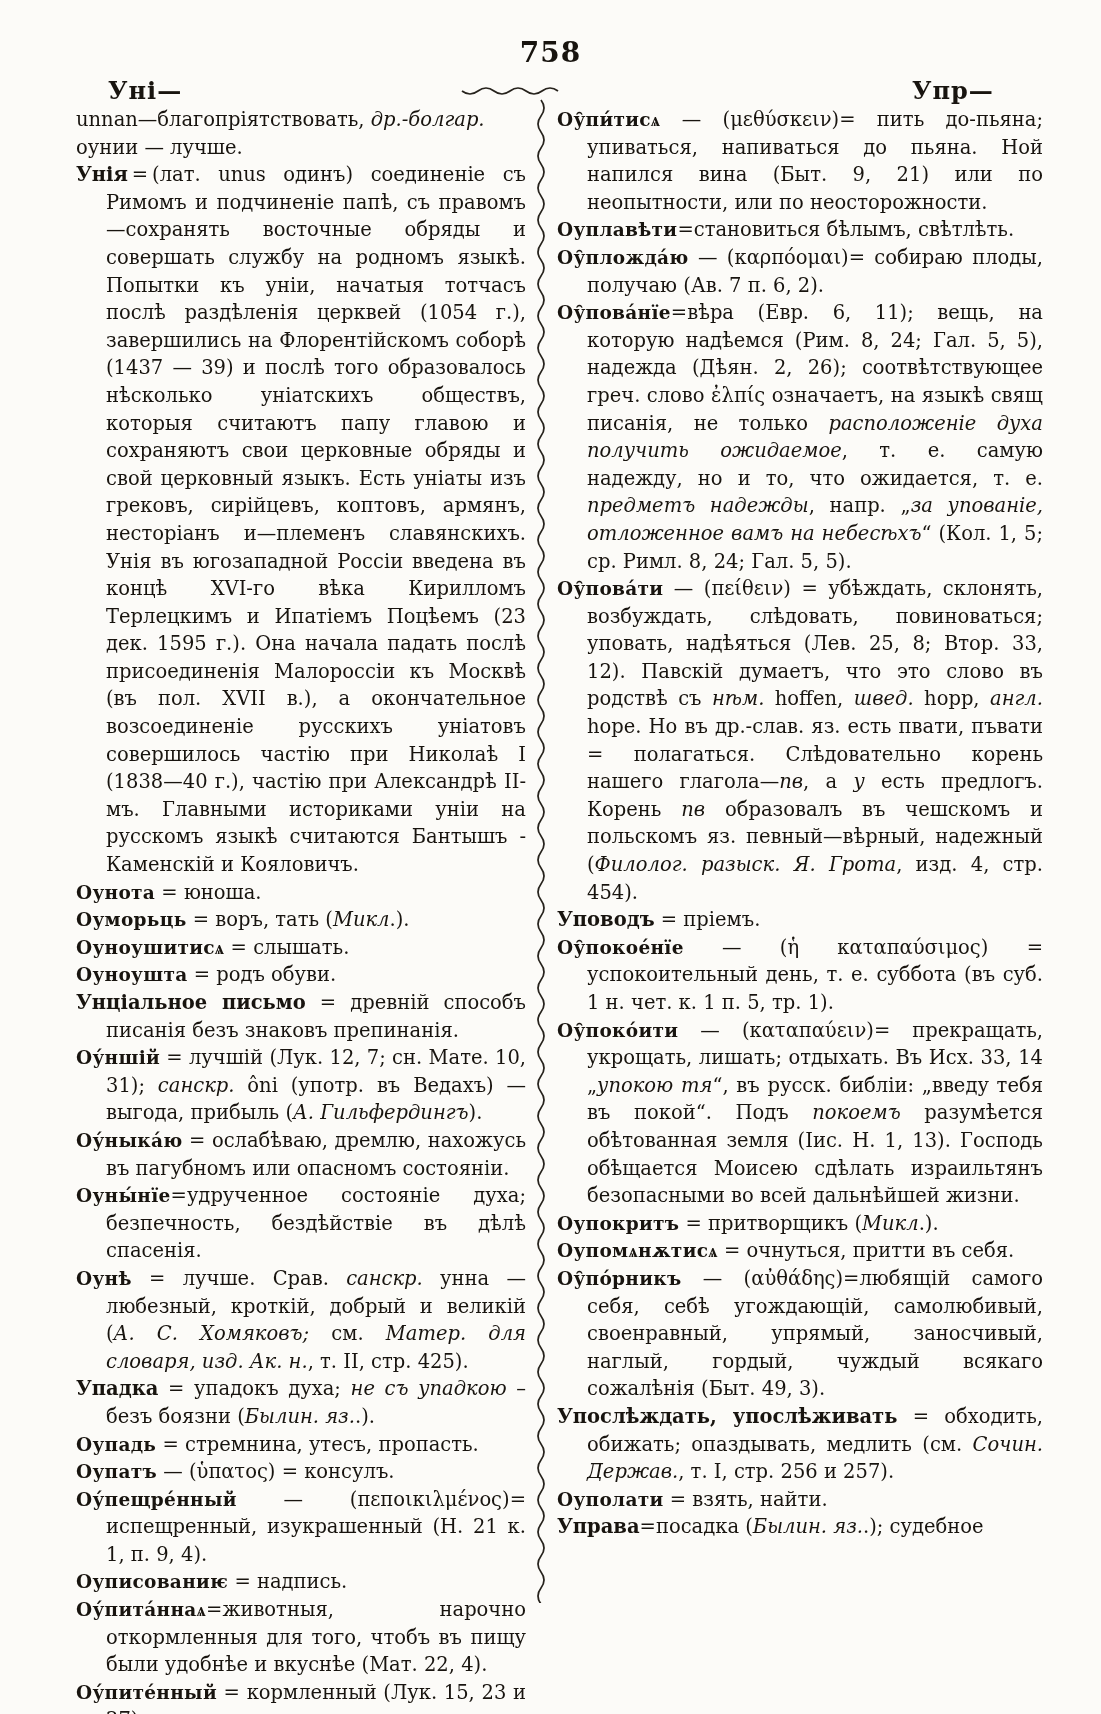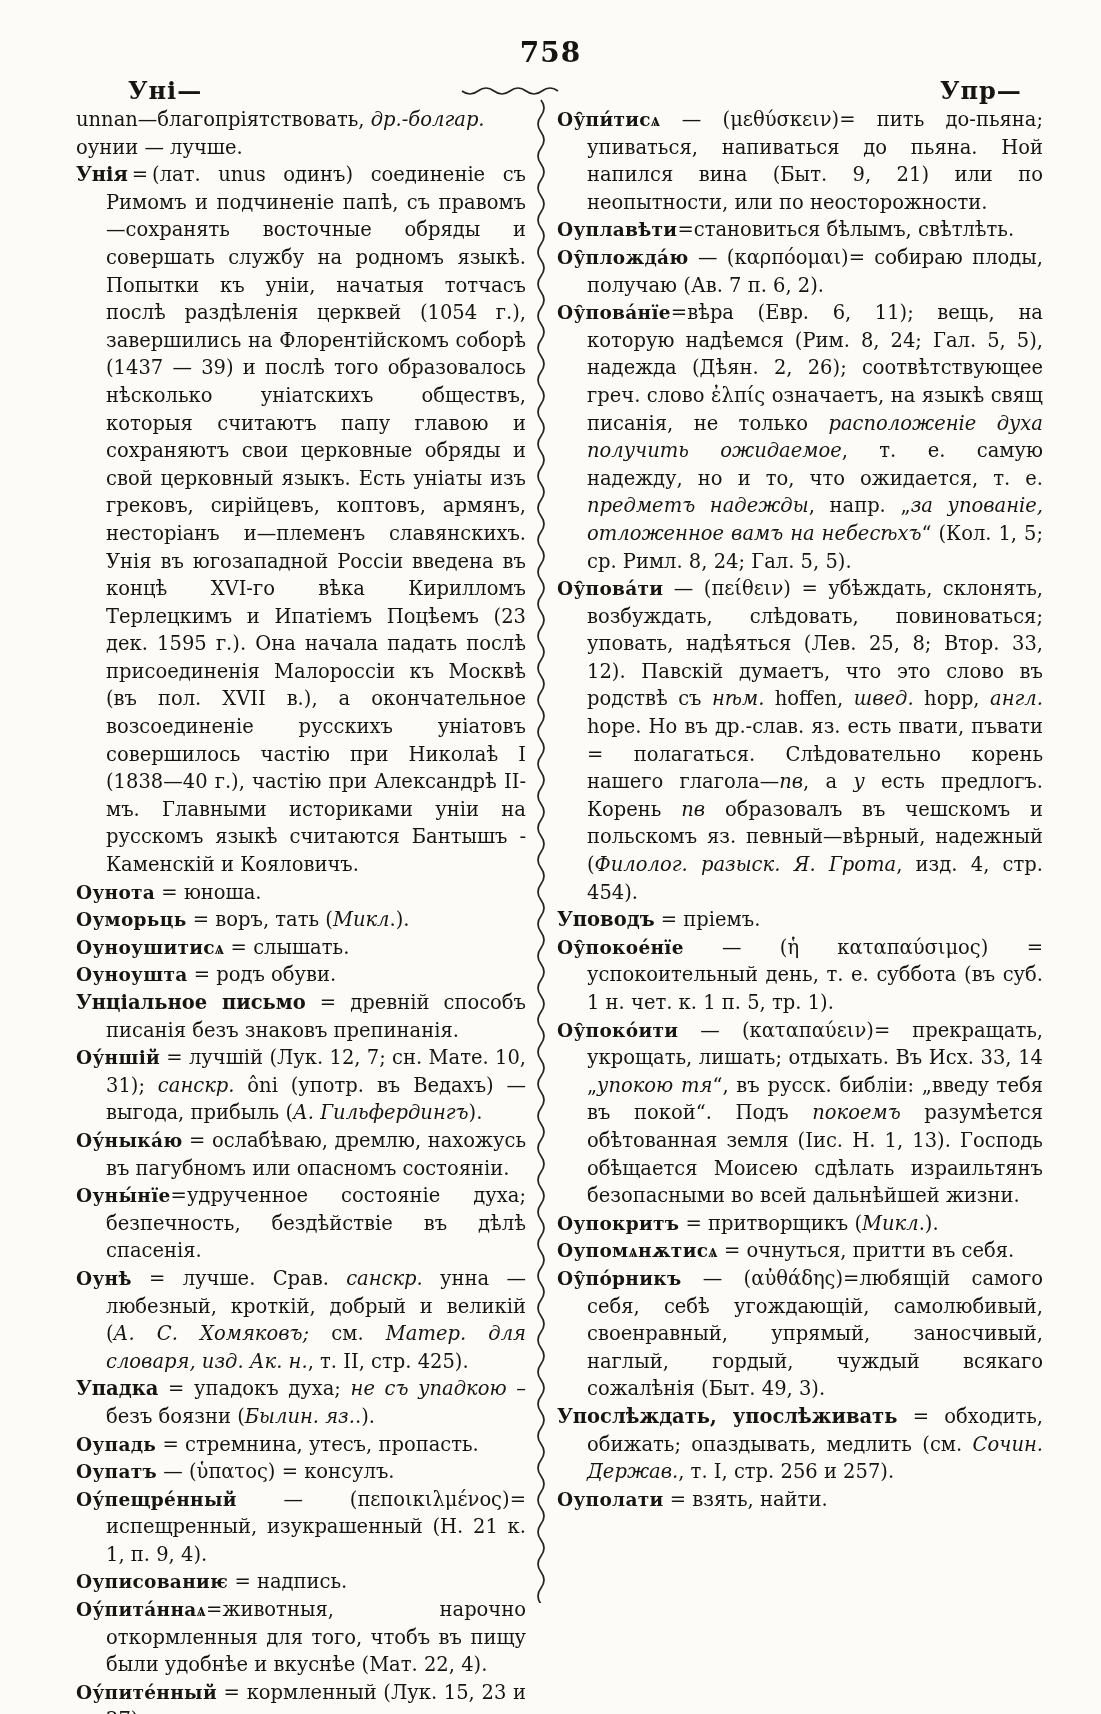--- a/index.html
+++ b/index.html
@@ -8,22 +8,22 @@
     background:#fcfbf8; color:#18140f;
     font-family:"DejaVu Serif", serif;
     overflow:hidden;
   }
   .pageno{
     position:absolute; top:36px; left:0; width:100%;
     text-align:center; font-size:28px; font-weight:bold; letter-spacing:1px;
   }
   .squiggle{ position:absolute; top:84px; left:460px; }
   .running-head{ position:absolute; top:76px; font-size:24px; font-weight:bold; letter-spacing:1px; }
-  .running-head.left{ left:128px; }
-  .running-head.right{ left:940px; }
+  .running-head.left{ left:108px; }
+  .running-head.right{ left:912px; }
   .col{
     position:absolute; top:106px;
     font-size:19.5px; line-height:27.6px;
     text-align:justify;
   }
   .col.left{ left:76px; width:450px; }
   .col.right{ left:557px; width:486px; }
   .divider{ position:absolute; top:98px; left:534px; }
   .entry{ margin:0; padding-left:30px; text-indent:-30px; }
   .entry.noind{ padding-left:0; text-indent:0; }
@@ -79,15 +79,16 @@
     <p class="entry"><span class="r-cs">Оу̑пова́нїе</span><span>=вѣра (Евр. 6, 11); вещь, на которую надѣемся (Рим. 8, 24; Гал. 5, 5), надежда (Дѣян. 2, 26); соотвѣтствующее греч. слово </span><span class="r-g">ἐλπίς</span><span> означаетъ, на языкѣ свящ писанія, не только </span><span class="r-i">расположеніе духа получить ожидаемое</span><span>, т. е. самую надежду, но и то, что ожидается, т. е. </span><span class="r-i">предметъ надежды</span><span>, напр. „</span><span class="r-i">за упованіе, отложенное вамъ на небесѣхъ</span><span>“ (Кол. 1, 5; ср. Римл. 8, 24; Гал. 5, 5).</span></p>
     <p class="entry"><span class="r-cs">Оу̑пова́ти</span><span> — (</span><span class="r-g">πείθειν</span><span>) = убѣждать, склонять, возбуждать, слѣдовать, повиноваться; уповать, надѣяться (Лев. 25, 8; Втор. 33, 12). Павскій думаетъ, что это слово въ родствѣ съ </span><span class="r-i">нѣм.</span><span> hoffen, </span><span class="r-i">швед.</span><span> hopp, </span><span class="r-i">англ.</span><span> hope. Но въ др.-слав. яз. есть пвати, пъвати = полагаться. Слѣдовательно корень нашего глагола—</span><span class="r-i">пв</span><span>, а </span><span class="r-i">у</span><span> есть предлогъ. Корень </span><span class="r-i">пв</span><span> образовалъ въ чешскомъ и польскомъ яз. певный—вѣрный, надежный (</span><span class="r-i">Филолог. разыск. Я. Грота</span><span>, изд. 4, стр. 454).</span></p>
     <p class="entry"><span class="r-b">Уповодъ</span><span> = пріемъ.</span></p>
     <p class="entry"><span class="r-cs">Оу̑покое́нїе</span><span> — (</span><span class="r-g">ἡ καταπαύσιμος</span><span>) = успокоительный день, т. е. суббота (въ суб. 1 н. чет. к. 1 п. 5, тр. 1).</span></p>
     <p class="entry"><span class="r-cs">Оу̑поко́ити</span><span> — (</span><span class="r-g">καταπαύειν</span><span>)= прекращать, укрощать, лишать; отдыхать. Въ Исх. 33, 14 „</span><span class="r-i">упокою тя</span><span>“, въ русск. библіи: „введу тебя въ покой“. Подъ </span><span class="r-i">покоемъ</span><span> разумѣется обѣтованная земля (Іис. Н. 1, 13). Господь обѣщается Моисею сдѣлать израильтянъ безопасными во всей дальнѣйшей жизни.</span></p>
     <p class="entry"><span class="r-cs">Оупокритъ</span><span> = притворщикъ (</span><span class="r-i">Микл</span><span>.).</span></p>
     <p class="entry"><span class="r-cs">Оупомѧнѫтисѧ</span><span> = очнуться, притти въ себя.</span></p>
     <p class="entry"><span class="r-cs">Оу̑по́рникъ</span><span> — (</span><span class="r-g">αὐθάδης</span><span>)=любящій самого себя, себѣ угождающій, самолюбивый, своенравный, упрямый, заносчивый, наглый, гордый, чуждый всякаго сожалѣнія (Быт. 49, 3).</span></p>
     <p class="entry"><span class="r-b">Упослѣждать, упослѣживать</span><span> = обходить, обижать; опаздывать, медлить (см. </span><span class="r-i">Сочин. Держав.</span><span>, т. I, стр. 256 и 257).</span></p>
     <p class="entry"><span class="r-cs">Оуполати</span><span> = взять, найти.</span></p>
+    <p class="entry"><span class="r-b">Управа</span><span>=посадка (</span><span class="r-i">Былин. яз.</span><span>.); судебное</span></p>
   </div>
 
 </div>
 
 </body></html>

